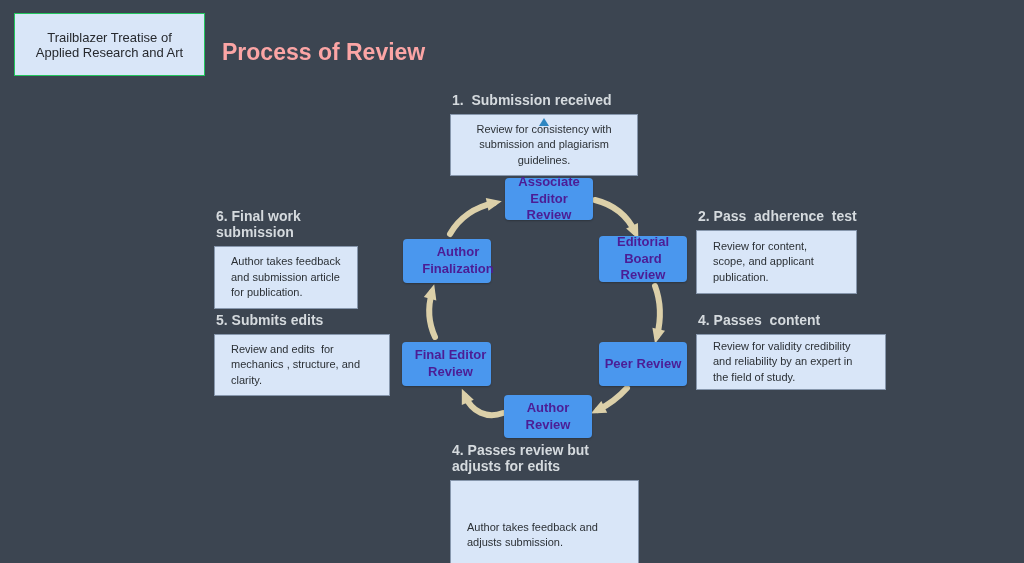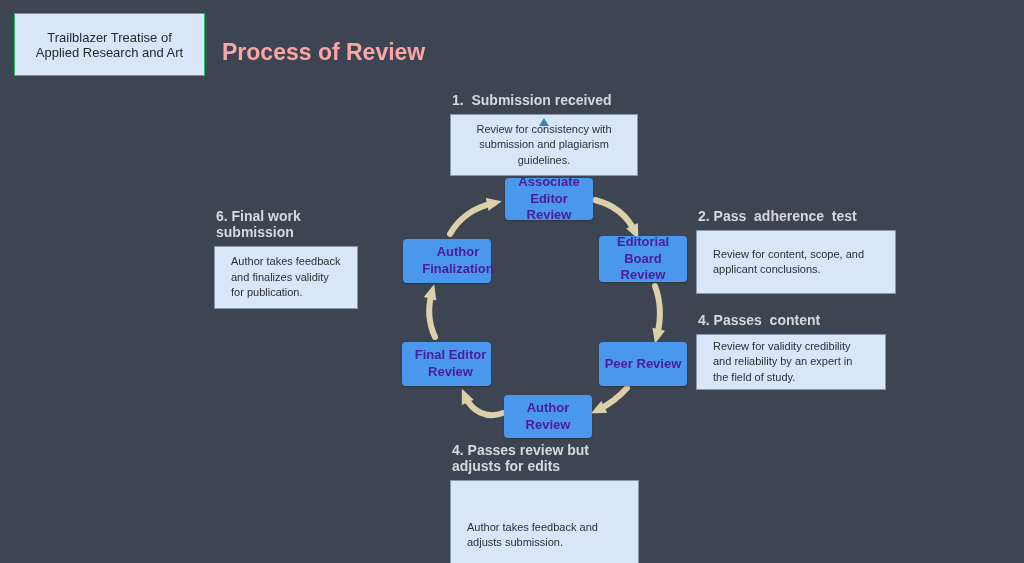--- a/index.html
+++ b/index.html
@@ -83,42 +83,48 @@
   <div class="node" style="left:403px; top:239px; width:88px; height:44px;padding-left:26px;">Author Finalization</div>
 
   <div class="ann" style="left:450px; top:92px; width:188px;">
     <div class="ann-label">1.  Submission received</div>
     <div class="ann-box center" style="height:62px;">
       <div class="tri"></div>
       <p>Review for consistency with submission and plagiarism guidelines.</p>
     </div>
   </div>
 
-  <div class="ann" style="left:696px; top:208px; width:200px;">
+  <div class="ann" style="left:696px; top:208px; width:161px;">
     <div class="ann-label">2. Pass  adherence  test</div>
     <div class="ann-box" style="height:64px;">
-      <p>Review for content, scope, and applicant conclusions.</p>
+      <p>Review for content, scope, and applicant publication.</p>
     </div>
   </div>
 
   <div class="ann" style="left:696px; top:312px; width:190px;">
     <div class="ann-label">4. Passes  content</div>
     <div class="ann-box" style="height:56px;">
       <p>Review for validity credibility and reliability by an expert in the field of study.</p>
     </div>
   </div>
 
   <div class="ann" style="left:450px; top:442px; width:189px;">
     <div class="ann-label">4. Passes review but adjusts for edits</div>
     <div class="ann-box" style="height:110px;align-items:center;">
       <p>Author takes feedback and adjusts submission.</p>
     </div>
   </div>
 
+  <div class="ann" style="left:214px; top:312px; width:176px;">
+    <div class="ann-label">5. Submits edits</div>
+    <div class="ann-box" style="height:62px;">
+      <p>Review and edits  for mechanics , structure, and clarity.</p>
+    </div>
+  </div>
 
   <div class="ann" style="left:214px; top:208px; width:144px;">
     <div class="ann-label">6. Final work submission</div>
     <div class="ann-box" style="height:63px;">
-      <p>Author takes feedback and finalizes validity for publication.</p>
+      <p>Author takes feedback and submission article for publication.</p>
     </div>
   </div>
 
 </div>
 
 </body></html>

